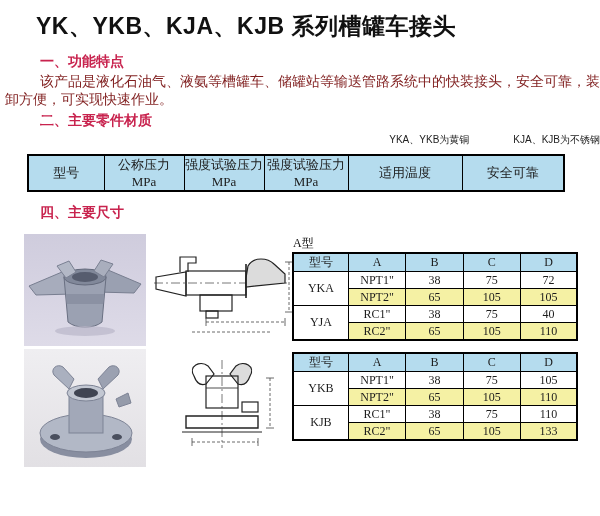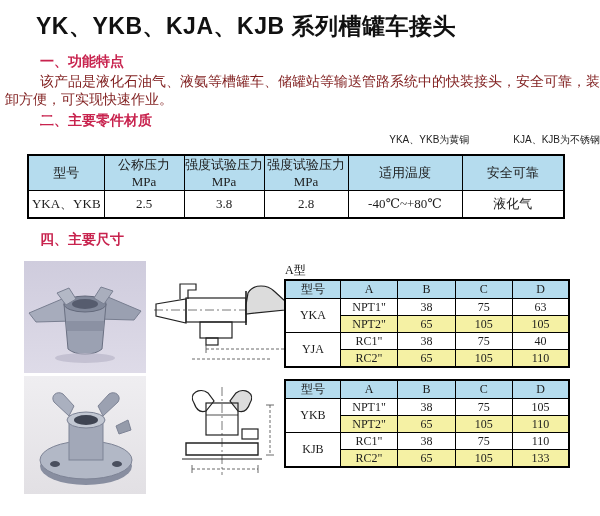--- a/index.html
+++ b/index.html
@@ -25,21 +25,21 @@
     margin:6px 0 0 27px;width:536px;border:2px solid #000;
     font-family:"Liberation Serif","DejaVu Serif",serif;font-size:13px;text-align:center;
     table-layout:fixed;
   }
   .perf th,.perf td{border:1px solid #000;padding:0;}
   .perf th{background:#b5dcee;font-weight:normal;height:23px;}
   .perf td{height:26px;background:#fff;}
   tr.yellow td{background:#f5f1a4;}
   .figures{position:relative;height:246px;margin-top:12px;}
   .photo,.drawing{position:absolute;}
-  .dim-block{position:absolute;left:284px;width:286px;}
+  .dim-block{position:absolute;left:292px;width:286px;}
   .dim-label{
     font-family:"Liberation Serif","DejaVu Serif",serif;font-size:12px;color:#111;
     margin:0 0 2px 1px;line-height:13px;
   }
   .dim{
     width:286px;border:2px solid #000;table-layout:fixed;
     font-family:"Liberation Serif","DejaVu Serif",serif;font-size:12px;text-align:center;
   }
   .dim th,.dim td{border:1px solid #000;padding:0;}
   .dim th{background:#b5dcee;font-weight:normal;height:16px;}
@@ -69,28 +69,20 @@
         <col style="width:102px">
     </colgroup>
     <tbody>
         <tr>
       <th>型号</th>
       <th>公称压力 MPa</th>
       <th>强度试验压力MPa</th>
       <th>强度试验压力MPa</th>
       <th>适用温度</th>
       <th>安全可靠</th>
-    </tr>
-    <tr>
-      <td>YKA、YKB</td>
-      <td>2.5</td>
-      <td>3.8</td>
-      <td>2.8</td>
-      <td>-40℃~+80℃</td>
-      <td>液化气</td>
     </tr>
   </tbody>
     </table>
 
   <div class="sec-h" style="margin-top:12px">四、主要尺寸</div>
 
   <div class="figures">
 
     <svg class="photo" style="left:24px;top:2px" width="122" height="112" viewBox="0 0 122 112">
       <defs>
@@ -146,21 +138,21 @@
           <th>A</th>
           <th>B</th>
           <th>C</th>
           <th>D</th>
         </tr>
         <tr>
           <td rowspan="2">YKA</td>
           <td>NPT1"</td>
           <td>38</td>
           <td>75</td>
-          <td>63</td>
+          <td>72</td>
         </tr>
         <tr class="yellow">
           <td>NPT2"</td>
           <td>65</td>
           <td>105</td>
           <td>105</td>
         </tr>
         <tr>
           <td rowspan="2">YJA</td>
           <td>RC1"</td>

